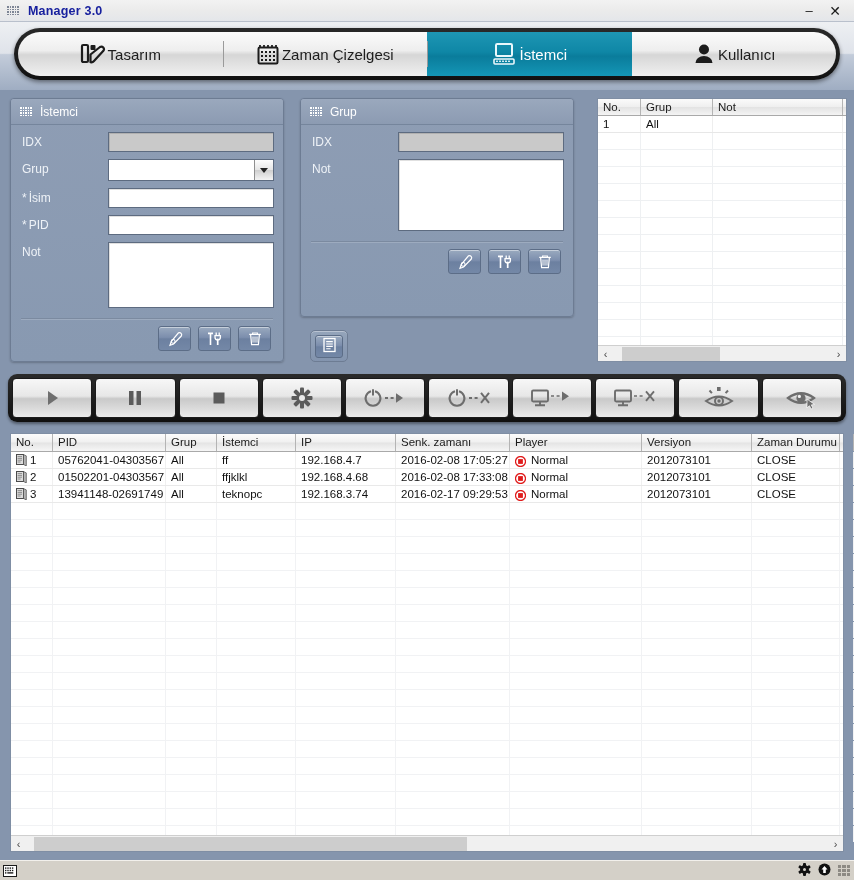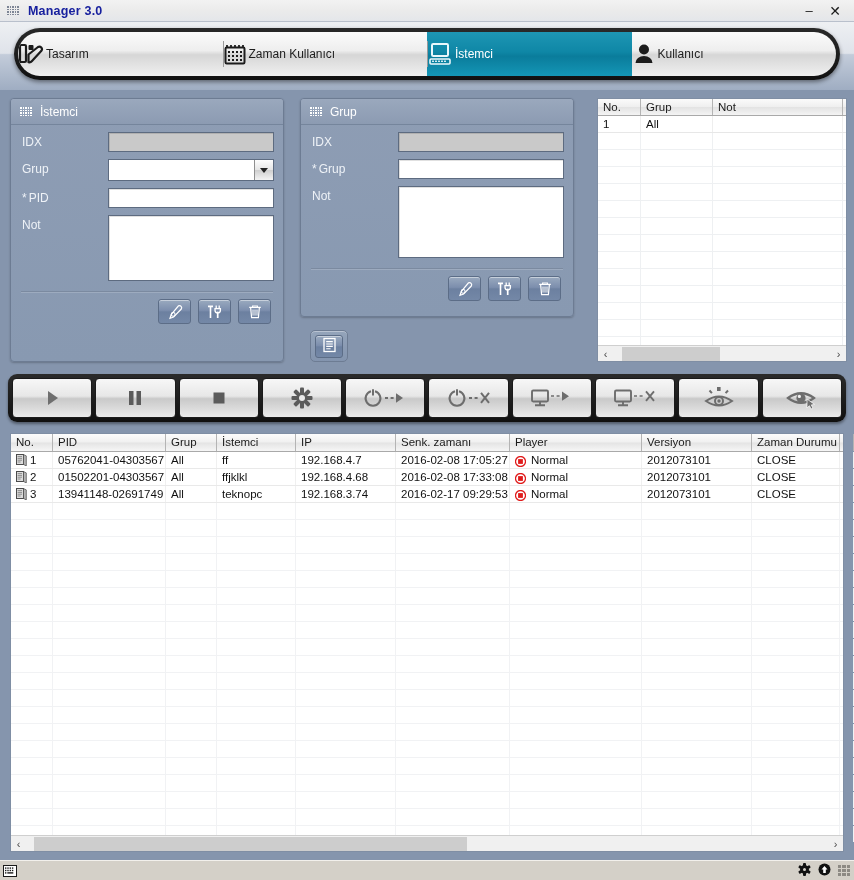--- a/index.html
+++ b/index.html
@@ -41,22 +41,22 @@
     position:relative; height:52px; border-radius:26px;
     background: linear-gradient(to bottom,#2a2a2a 0%,#111 100%);
     padding:4px; display:flex;
     box-shadow: 0 2px 4px rgba(0,0,0,.45);
   }
   .tabs {
     flex:1; display:flex; border-radius:22px; overflow:hidden;
     background: linear-gradient(to bottom,#fbfbfb 0%,#eeeeee 42%,#d6d6d6 52%,#f0f0f0 100%);
   }
   .tab {
-    flex:1; display:flex; align-items:center; gap:2px;
-    position:relative; cursor:pointer; color:#1d1d1d; font-size:12px;
+    flex:1; display:flex; align-items:center; justify-content:center; gap:2px;
+    position:relative; cursor:pointer; color:#1d1d1d; font-size:15px;
   }
   .tab + .tab::before {
     content:""; position:absolute; left:0; top:9px; bottom:9px; width:1px;
     background:#9a9a9a;
   }
   .tab.active {
     background: linear-gradient(to bottom,#1e96b4 0%,#0f87a6 45%,#0a7c9b 55%,#1496b6 100%);
     color:#ffffff;
   }
   .tab.active + .tab::before { background:transparent; }
@@ -276,21 +276,21 @@
                   <rect x="9" y="13" width="2" height="2"></rect>
                   <rect x="13" y="13" width="2" height="2"></rect>
                   <rect x="17" y="13" width="2" height="2"></rect>
                 <rect x="5" y="17" width="2" height="2"></rect>
                   <rect x="9" y="17" width="2" height="2"></rect>
                   <rect x="13" y="17" width="2" height="2"></rect>
                   <rect x="17" y="17" width="2" height="2"></rect>
               </g>
             </svg>
           </span>
-          <span class="tab-label">Zaman Kullanıcı</span>
+          <span class="tab-label">Zaman Çizelgesi</span>
         </div>
 
 
         <div class="tab active">
           <span>
             <svg width="26" height="24" viewBox="0 0 26 24">
               <rect x="5" y="2" width="16" height="12" rx="1.2" fill="none" stroke="#eaf7fb" stroke-width="2"></rect>
               <rect x="3" y="17" width="20" height="5" rx="1" fill="none" stroke="#eaf7fb" stroke-width="1.6"></rect>
               <g fill="#eaf7fb">
                 <rect x="5" y="18.6" width="2" height="1.3"></rect>
@@ -353,20 +353,24 @@
     <div class="field-row">
       <span class="field-label">Grup</span>
       <div class="combo">
         <div class="cv"></div>
         <div class="carat">
             <i></i>
           </div>
       </div>
     </div>
 
+    <div class="field-row">
+      <span class="field-label"><span class="req">*</span><span>İsim</span></span>
+      <div class="inp"></div>
+    </div>
 
     <div class="field-row">
       <span class="field-label"><span class="req">*</span><span>PID</span></span>
       <div class="inp"></div>
     </div>
 
     <div class="field-row">
       <span class="field-label">Not</span>
       <div class="inp ta"></div>
     </div>
@@ -428,24 +432,20 @@
           <i></i>
         </div>
       <span class="panel-title">Grup</span>
     </div>
 
     <div class="field-row">
       <span class="field-label">IDX</span>
       <div class="inp ro"></div>
     </div>
 
-    <div class="field-row">
-      <span class="field-label"><span class="req">*</span><span>Grup</span></span>
-      <div class="inp"></div>
-    </div>
 
     <div class="field-row">
       <span class="field-label">Not</span>
       <div class="inp ta" style="height:72px;"></div>
     </div>
 
     <div class="panel-sep"></div>
 
     <div class="btnrow">
       <div class="ibtn">

